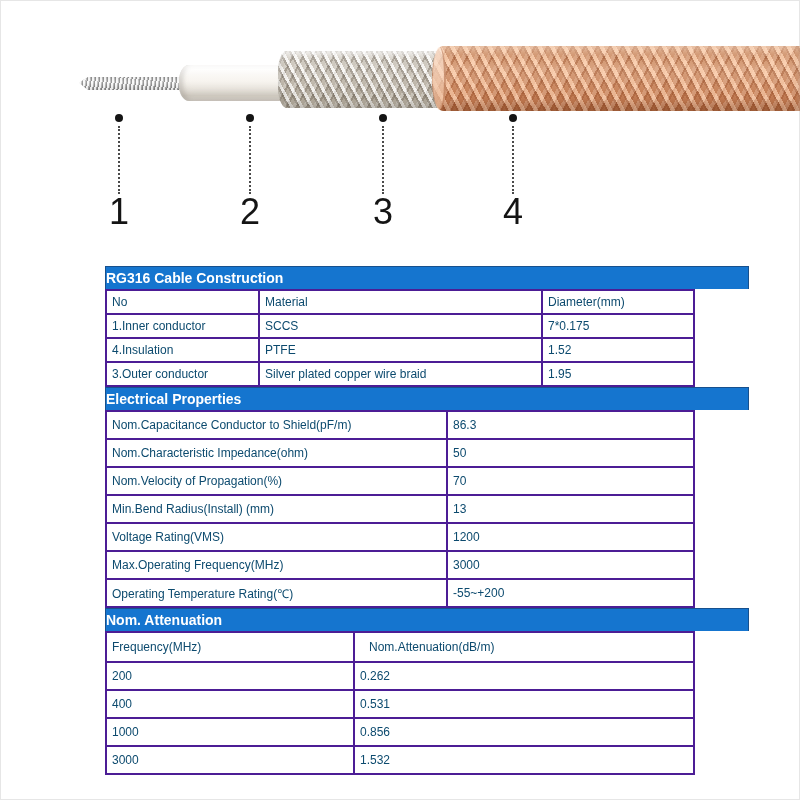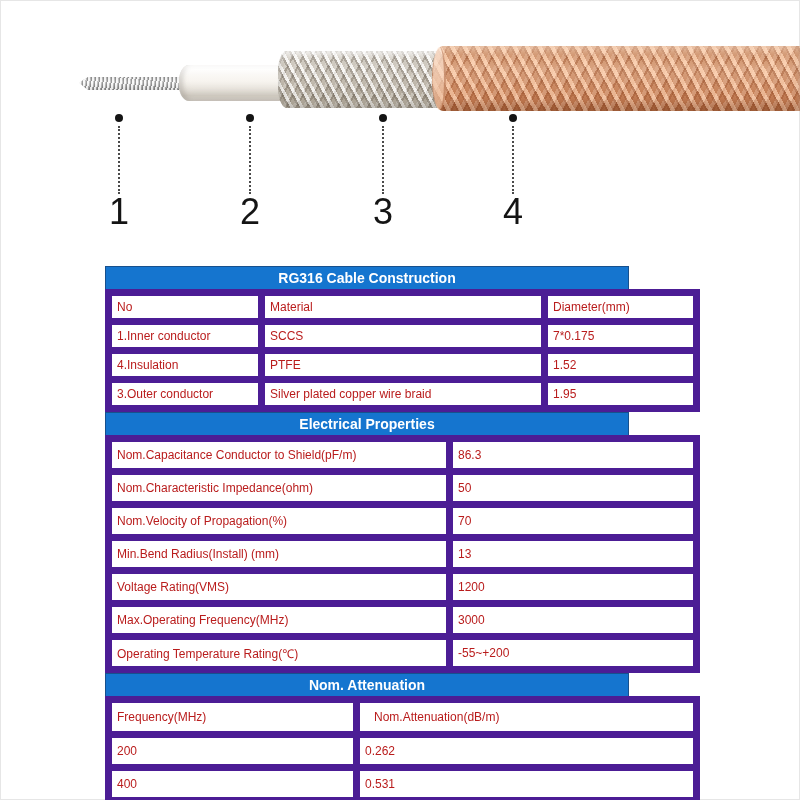--- a/index.html
+++ b/index.html
@@ -56,28 +56,28 @@
 
   
   .pointer { position:absolute; top:113px; width:0; height:120px; }
   .pointer .dot { position:absolute; top:0; left:-4px; width:8px; height:8px; border-radius:50%; background:#141414; }
   .pointer .dash { position:absolute; top:12px; left:-1px; height:68px; width:0; border-left:2px dotted #4a4a4a; }
   .pointer .num { position:absolute; top:78px; left:0; transform:translateX(-50%); font-size:36px; line-height:40px; color:#141414; }
 
   
   .spec { position:absolute; left:104px; top:265px; width:588px; font-size:12px; }
   .bar {
-    box-sizing:border-box; width:524px; height:23px; line-height:23px;
+    box-sizing:border-box; width:644px; height:23px; line-height:23px;
     background:#1575cf; color:#ffffff; font-weight:bold; font-size:14px;
-    border:1px solid #17508d; border-bottom:none;text-align:center;
+    border:1px solid #17508d; border-bottom:none;
   }
   table { width:588px; border-collapse:collapse; table-layout:fixed; background:#ffffff; }
   td {
-    border:7px solid #4c1d95; padding:0 2px 0 5px; height:22px;
-    white-space:nowrap; overflow:hidden; font-size:12px; color:#b91c1c;
+    border:2px solid #4c1d95; padding:0 2px 0 5px; height:22px;
+    white-space:nowrap; overflow:hidden; font-size:12px; color:#0c4a6e;
   }
   .t2 td, .t3 td { height:26px; }
   .t3 tr.hdr td { height:28px; }
   .t3 td.indent { padding-left:14px; }
 </style>
 </head>
 <body>
 
 <div class="canvas">
 

